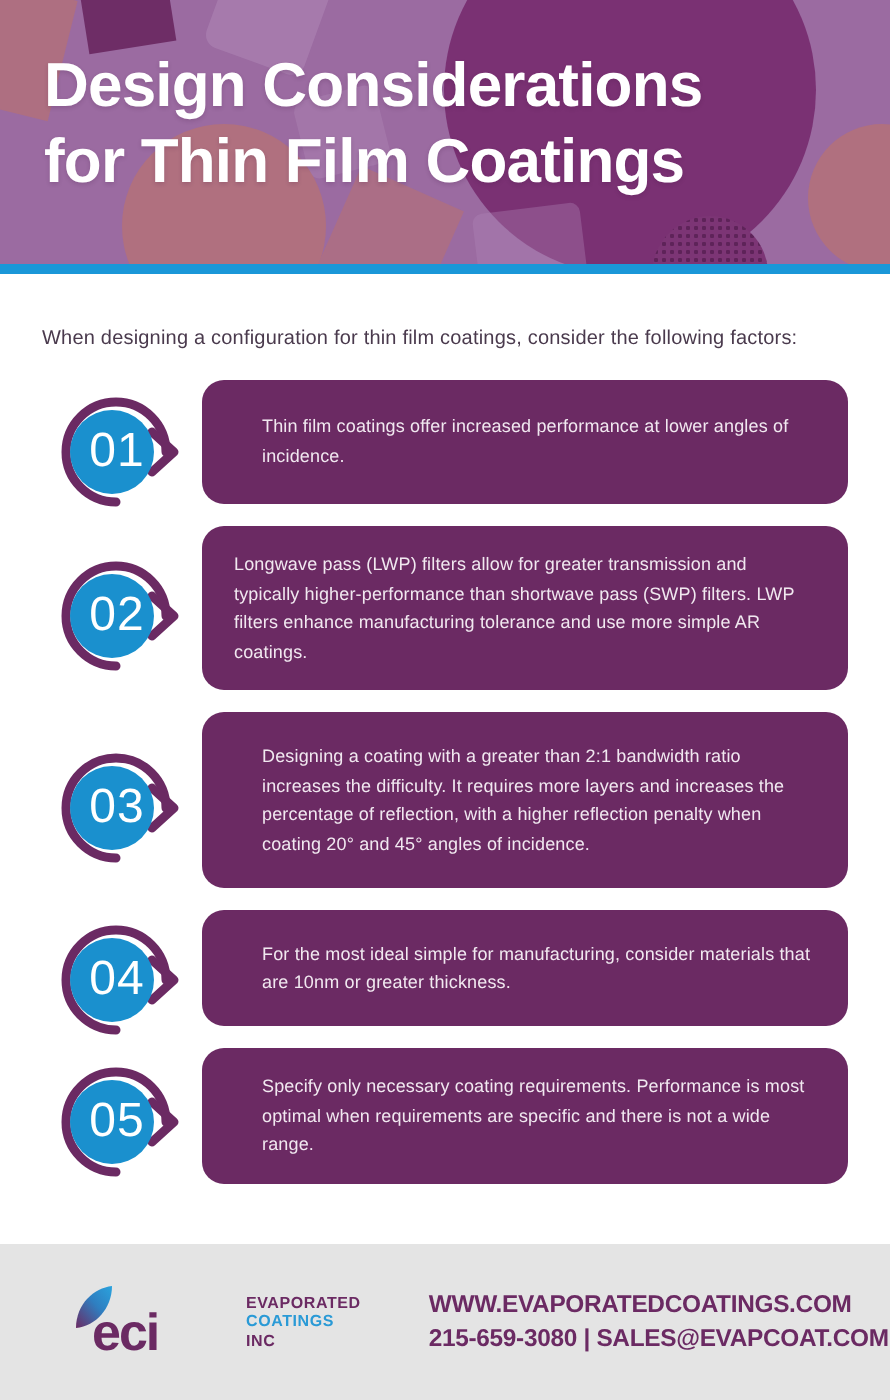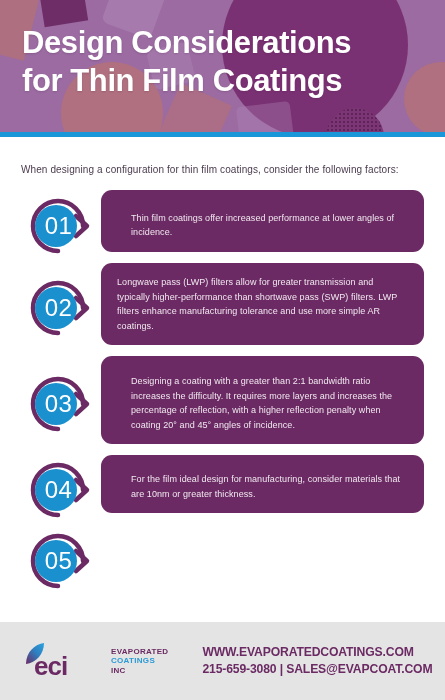--- a/index.html
+++ b/index.html
@@ -85,21 +85,21 @@
     padding-left:1px;
     pointer-events:none;
   }
 
   .card {
     margin-left:80px;
     margin-right:21px;
     min-height:66px;
     background:#6B2A63;
     border-radius:11px;
-    display:flex; align-items:flex-end;
+    display:flex; align-items:center;
     padding:12px 16px 12px 30px;
   }
   .card-text {
     color:#F1E8F0;
     font-size:9px;
     line-height:1.62;
     letter-spacing:.08px;
   }
 
   
@@ -113,21 +113,21 @@
   .row.r2 .badge { top:8px; }
   .row.r3 .badge { top:11px; }
   .row.r4 .badge { top:-2px; }
   .row.r5 .badge { top:0px; }
 
   
   .footer {
     position:absolute; left:0; bottom:0;
     width:445px; height:78px;
     background:#E4E4E4;
-    display:flex; align-items:center;
+    display:flex; align-items:center;padding-left:12px;
   }
   .logo-wrap {
     display:flex; align-items:center;
     margin-left:22px;
   }
   .logo-mark { width:72px; height:38px; display:block; }
   .logo-lines {
     margin-left:17px;
     line-height:1.18;
   }
@@ -226,32 +226,35 @@
     <div class="row r4">
       <div class="badge">
         <svg viewBox="0 0 74 74">
           <path d="M62 37 A25 25 0 1 0 37 62" fill="none" stroke="#6B2A63" stroke-width="4.5" stroke-linecap="round"></path>
           <path d="M55 27 L66 37 L55 47" fill="none" stroke="#6B2A63" stroke-width="4.5" stroke-linecap="round" stroke-linejoin="round"></path>
           <circle cx="35" cy="37" r="21" fill="#1A90CE"></circle>
         </svg>
         <div class="badge-num">04</div>
       </div>
       <div class="card">
-        <div class="card-text">For the film ideal design for manufacturing, consider materials that are 10nm or greater thickness.</div>
+        <div class="card-text">For the most ideal simple for manufacturing, consider materials that are 10nm or greater thickness.</div>
       </div>
     </div>
 
     <div class="row r5">
       <div class="badge">
         <svg viewBox="0 0 74 74">
           <path d="M62 37 A25 25 0 1 0 37 62" fill="none" stroke="#6B2A63" stroke-width="4.5" stroke-linecap="round"></path>
           <path d="M55 27 L66 37 L55 47" fill="none" stroke="#6B2A63" stroke-width="4.5" stroke-linecap="round" stroke-linejoin="round"></path>
           <circle cx="35" cy="37" r="21" fill="#1A90CE"></circle>
         </svg>
         <div class="badge-num">05</div>
+      </div>
+      <div class="card">
+        <div class="card-text">Specify only necessary coating requirements. Performance is most optimal when requirements are specific and there is not a wide range.</div>
       </div>
     </div>
 
   </div>
 
   <div class="footer">
 
     <div class="logo-wrap">
       <svg class="logo-mark" viewBox="0 0 72 38">
         <defs>

